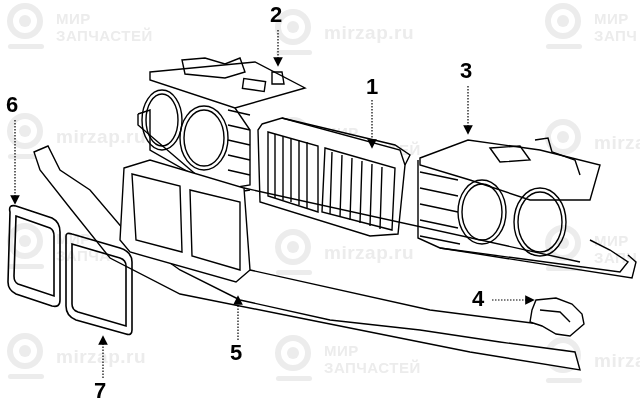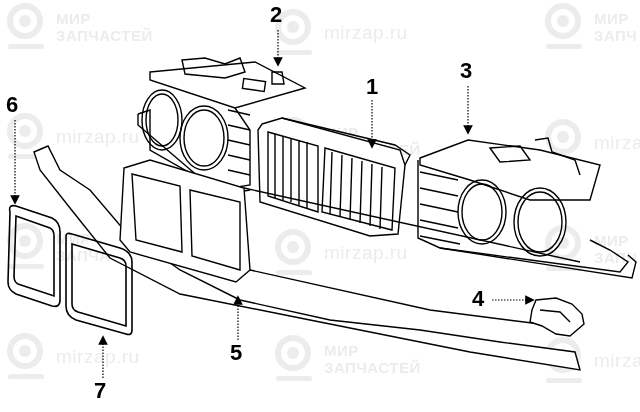--- a/index.html
+++ b/index.html
@@ -1,20 +1,20 @@
 <!DOCTYPE html>
 <html><head>
 <meta charset="utf-8">
 <style>
   html, body { margin:0; padding:0; background:#ffffff; }
   body { width:640px; height:412px; position:relative; overflow:hidden; font-family:"Liberation Sans", sans-serif; }
   .wm { position:absolute; display:flex; align-items:center; gap:6px; color:#ececec; pointer-events:none; }
   .wm .pin { width:46px; height:50px; }
   .wm .txt-ru { font-weight:bold; font-size:15px; line-height:17px; letter-spacing:0.5px; }
-  .wm .txt-dom { font-weight:normal; font-size:19px; letter-spacing:0.5px; }
+  .wm .txt-dom { font-weight:bold; font-size:19px; letter-spacing:0.5px; }
   #diagram { position:absolute; left:0; top:0; width:640px; height:412px; }
   .callout { position:absolute; font-family:"Liberation Sans", sans-serif; font-weight:bold; font-size:22px; color:#000; line-height:22px; }
 </style>
 </head>
 <body>
 
 <div>
   <div class="wm" style="left:4px;top:2px;">
     <svg class="pin" viewBox="0 0 46 50">
         <circle cx="21" cy="19" r="15" fill="none" stroke="#ececec" stroke-width="6"></circle>

